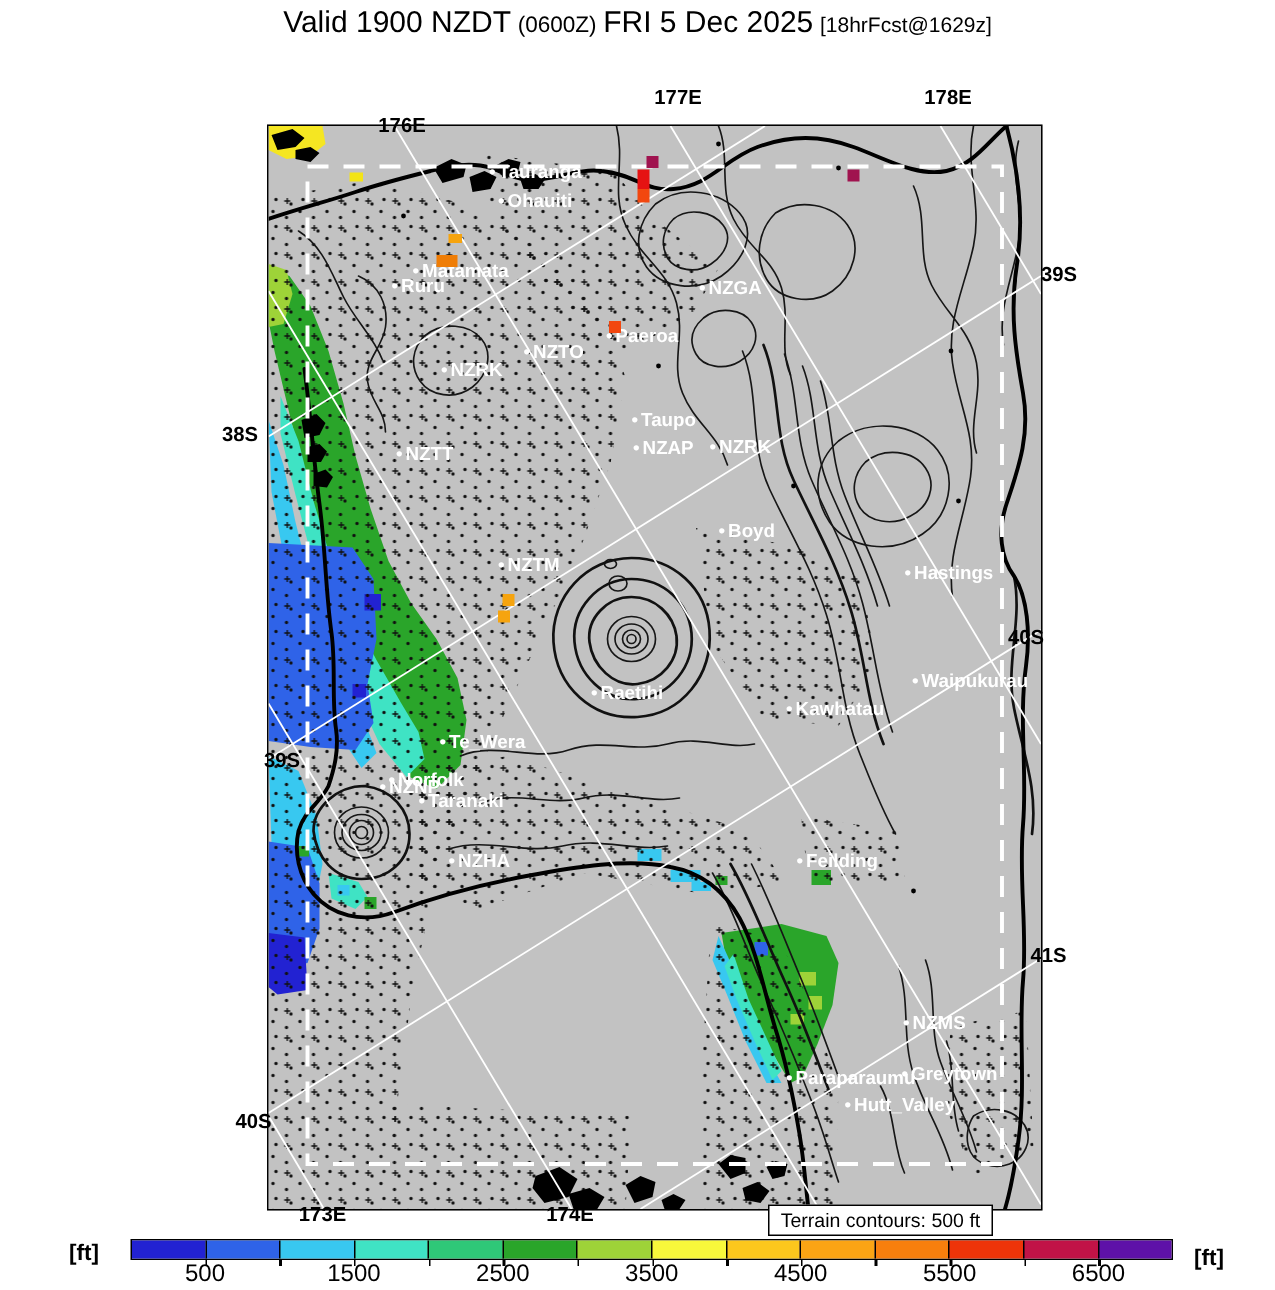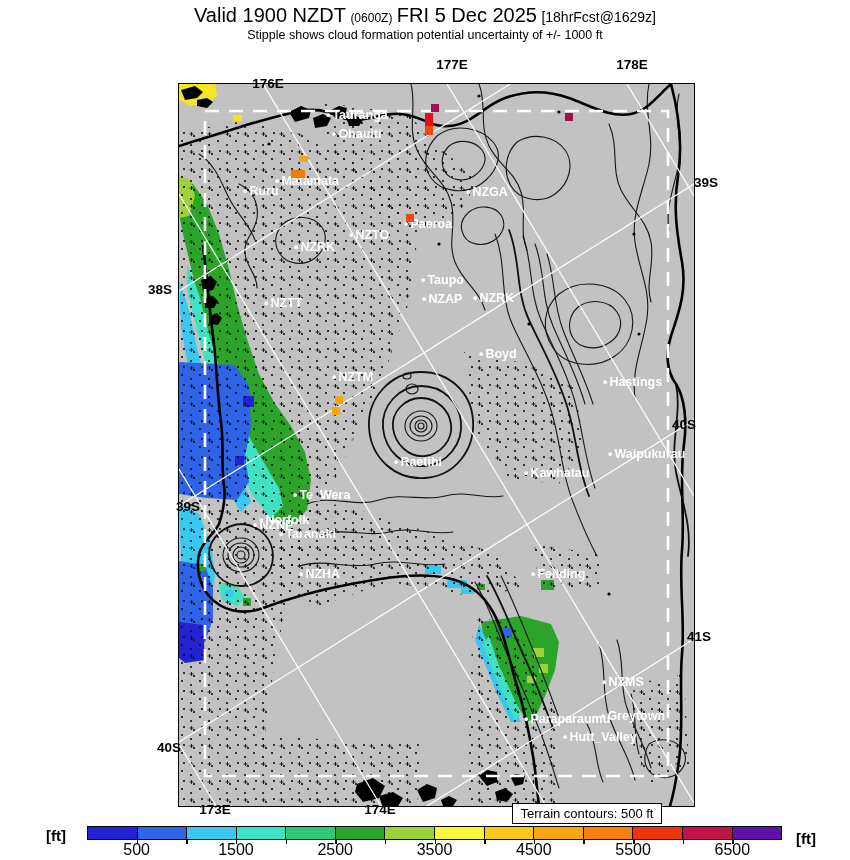--- a/index.html
+++ b/index.html
@@ -2,21 +2,21 @@
 <html><head>
 <meta charset="utf-8">
 <style>
   html,body{margin:0;padding:0;}
   body{width:850px;height:860px;background:#fff;position:relative;overflow:hidden;
        font-family:"Liberation Sans",sans-serif;color:#000;}
   .hdr{position:absolute;left:10px;top:4px;width:830px;text-align:center;white-space:nowrap;}
   .t-main{font-size:26px;font-weight:700;letter-spacing:-0.5px;}
   .t-qual{font-size:14.5px;font-weight:700;}
   .t-valid{font-size:20px;font-weight:400;}
-  .t-zulu{font-size:12px;}
+  .t-zulu{font-size:15px;}
   .t-fcst{font-size:14px;}
   .t-sub{font-size:12.5px;margin-top:1px;}
   #map{position:absolute;left:178px;top:83px;width:515px;height:722px;background:#c2c2c2;
        border:1.6px solid #000;box-sizing:content-box;overflow:hidden;}
   #map svg{position:absolute;left:0;top:0;}
   .place-label{position:absolute;transform:translate(-4px,-50%);color:#fff;font-size:12.5px;
        font-weight:700;white-space:nowrap;line-height:1;}
   .place-label .dot{margin-right:2px;}
   .axis-label{position:absolute;transform:translate(-50%,-50%);font-size:13.5px;font-weight:700;
        white-space:nowrap;line-height:1;}
@@ -35,21 +35,20 @@
 </head>
 <body>
 
 <div class="hdr">
   <div>
     <span class="t-valid">Valid 1900 NZDT</span>
     <span class="t-zulu">(0600Z)</span>
     <span class="t-valid">FRI 5 Dec 2025</span>
     <span class="t-fcst">[18hrFcst@1629z]</span>
   </div>
-  <div class="t-sub">Stipple shows cloud formation potential uncertainty of +/- 1000 ft</div>
 </div>
 
 <div id="map">
   <svg width="515" height="722" viewBox="0 0 515 722">
     <defs>
       <pattern id="stip" width="18" height="18" patternUnits="userSpaceOnUse">
         <circle cx="3" cy="3" r="1.1" fill="#101010"></circle>
         <circle cx="12" cy="7" r="1.1" fill="#101010"></circle>
         <circle cx="5" cy="13" r="1.1" fill="#101010"></circle>
         <circle cx="15" cy="16" r="1.1" fill="#101010"></circle>
@@ -156,21 +155,21 @@
       <line x1="0" y1="385" x2="202" y2="722"></line>
       <line x1="0" y1="660" x2="37" y2="722"></line>
     </g>
     <rect x="26" y="27" width="463" height="665" fill="none" stroke="#fff" stroke-width="2.6" stroke-dasharray="14 10"></rect>
   </svg>
 
   <div id="labels">
       <div class="place-label" style="left: 151px; top: 31px;"><span class="dot">•</span><span>Tauranga</span></div>
       <div class="place-label" style="left: 157px; top: 50px;"><span class="dot">•</span><span>Ohauiti</span></div>
       <div class="place-label" style="left: 100px; top: 85px; margin-top: 12px;"><span class="dot">•</span><span>Matamata</span></div>
-      <div class="place-label" style="left: 68px; top: 107px;"><span class="dot">•</span><span>Ruru</span></div>
+      <div class="place-label" style="left: 86px; top: 107px;"><span class="dot">•</span><span>Ruru</span></div>
       <div class="place-label" style="left: 291px; top: 108px;"><span class="dot">•</span><span>NZGA</span></div>
       <div class="place-label" style="left: 229px; top: 140px;"><span class="dot">•</span><span>Paeroa</span></div>
       <div class="place-label" style="left: 174px; top: 151px;"><span class="dot">•</span><span>NZTO</span></div>
       <div class="place-label" style="left: 119px; top: 163px;"><span class="dot">•</span><span>NZRK</span></div>
       <div class="place-label" style="left: 246px; top: 196px;"><span class="dot">•</span><span>Taupo</span></div>
       <div class="place-label" style="left: 247px; top: 215px;"><span class="dot">•</span><span>NZAP</span></div>
       <div class="place-label" style="left: 298px; top: 214px;"><span class="dot">•</span><span>NZRK</span></div>
       <div class="place-label" style="left: 89px; top: 219px;"><span class="dot">•</span><span>NZTT</span></div>
       <div class="place-label" style="left: 304px; top: 270px;"><span class="dot">•</span><span>Boyd</span></div>
       <div class="place-label" style="left: 157px; top: 293px;"><span class="dot">•</span><span>NZTM</span></div>

